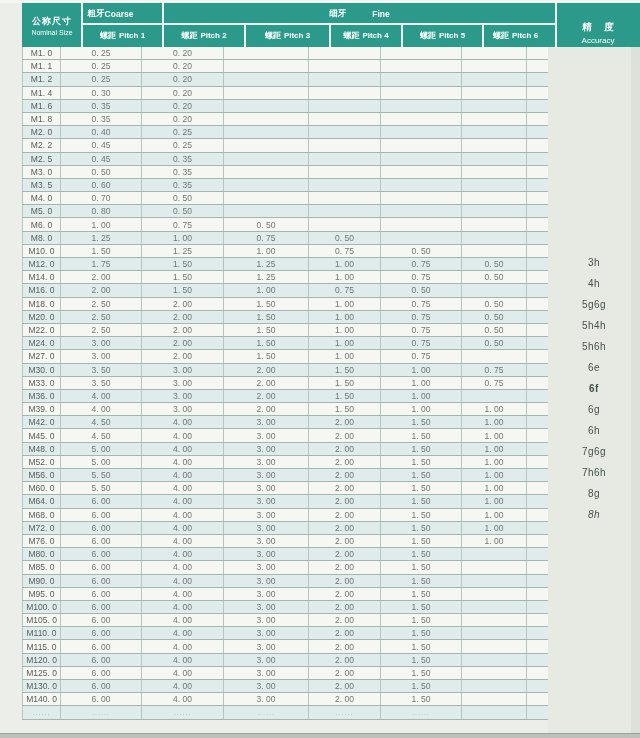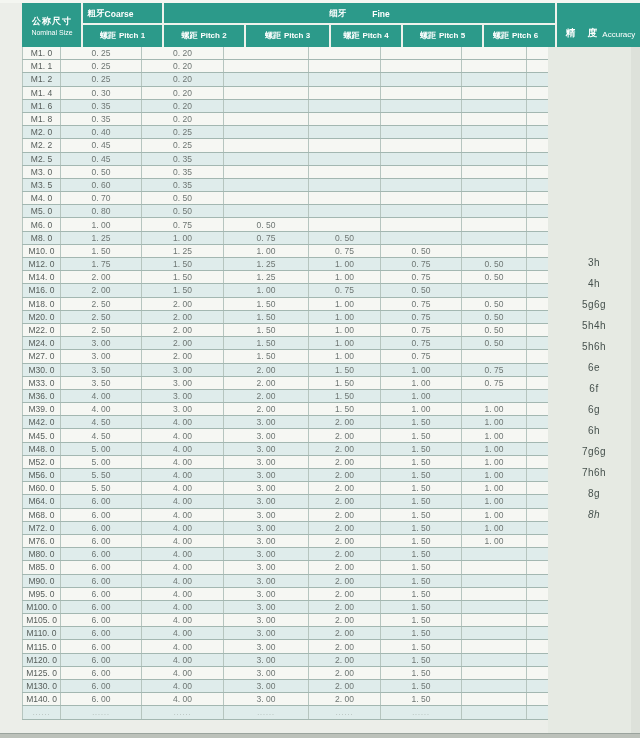--- a/index.html
+++ b/index.html
@@ -23,21 +23,21 @@
   .v483 { left:482px; top:21px; width:2px; height:23px; }
   .v556 { left:555px; top:0; width:2px; height:44px; }
   .hmid { left:82px; top:20px; width:474px; height:2px; }
 
   .hcell { position:absolute; color:#fff; display:flex; align-items:center; justify-content:center; text-align:center; }
   .h-nominal { left:22px; top:0; width:60px; height:44px; flex-direction:column; }
   .h-nominal .zh { font-size:9px; font-weight:bold; letter-spacing:1px; }
   .h-nominal .en { font-size:7px; margin-top:1px; }
   .h-coarse { left:82px; top:0; width:57px; height:21px; font-size:8.5px; font-weight:bold; }
   .h-fine   { left:163px; top:0; width:393px; height:21px; font-size:8.5px; font-weight:bold; gap:26px; }
-  .h-acc { left:556px; top:0; width:84px; height:60px; flex-direction:row; }
+  .h-acc { left:556px; top:0; width:84px; height:60px; flex-direction:column; }
   .h-acc .zh { font-size:9.5px; font-weight:bold; letter-spacing:5px; text-indent:5px; }
   .h-acc .en { font-size:8px; margin-top:2px; }
   .pitch-cell { position:absolute; top:21px; height:23px; color:#fff; font-size:8px; font-weight:bold;
                 display:flex; align-items:center; justify-content:center; gap:3px; }
 
   
   .tbody { position:absolute; left:0; top:47px; width:556px; }
   .row { display:flex; margin-left:22px; width:526px; height:13.2px;
          background:#f6f7f3; border-bottom:1px solid #a3b7b1; }
   .row.alt { background:#dfeceb; }
@@ -122,21 +122,21 @@
     <div class="hline hmid"></div>
   </div>
 
   <div class="acc-col" id="acc-col">
       <div class="acc-label" style="top: 210px;">3h</div>
       <div class="acc-label" style="top: 231px;">4h</div>
       <div class="acc-label" style="top: 252px;">5g6g</div>
       <div class="acc-label" style="top: 273px;">5h4h</div>
       <div class="acc-label" style="top: 294px;">5h6h</div>
       <div class="acc-label" style="top: 315px;">6e</div>
-      <div class="acc-label" style="top: 336px;">6f</div>
+      <div class="acc-label" style="top: 336px; font-weight: bold;">6f</div>
       <div class="acc-label" style="top: 357px;">6g</div>
       <div class="acc-label" style="top: 378px;">6h</div>
       <div class="acc-label" style="top: 399px;">7g6g</div>
       <div class="acc-label" style="top: 420px;">7h6h</div>
       <div class="acc-label" style="top: 441px;">8g</div>
       <div class="acc-label" style="top: 462px; font-style: italic;">8h</div>
     </div>
   <div class="right-shade"></div>
 
   <div class="tbody" id="rows">

